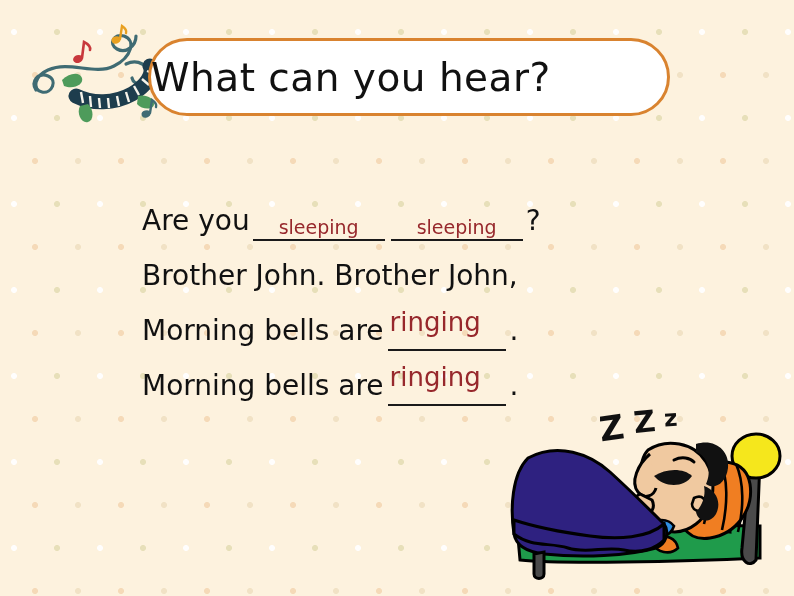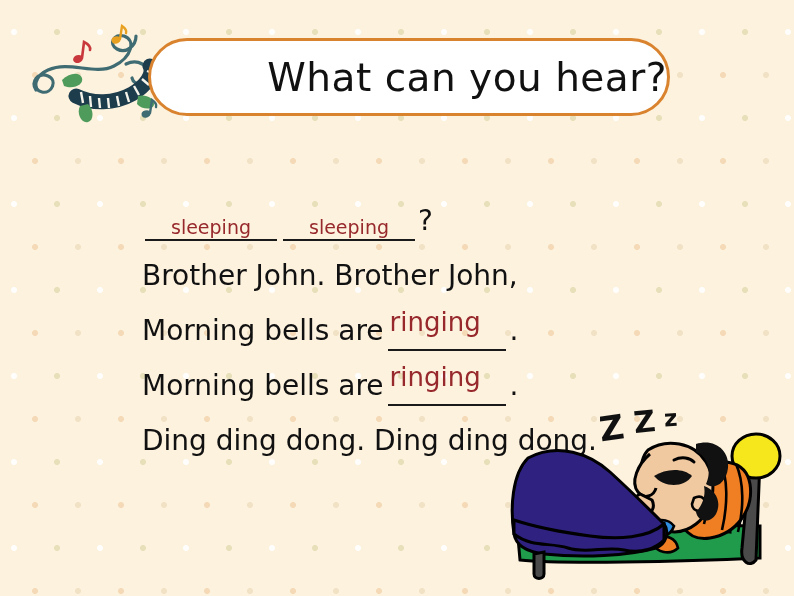--- a/index.html
+++ b/index.html
@@ -41,21 +41,21 @@
     left: 148px;
     top: 38px;
     width: 522px;
     height: 78px;
     background: #ffffff;
     border: 3px solid #d9832f;
     border-radius: 40px;
     box-sizing: border-box;
     display: flex;
     align-items: center;
-    justify-content: flex-end;
+    justify-content: flex-start;
   }
   .title-text {
     font-family: "DejaVu Sans", sans-serif;
     font-size: 39px;
     font-weight: 400;
     color: #111111;
     letter-spacing: 0.5px;
     white-space: nowrap;
   }
 
@@ -187,20 +187,21 @@
     </svg>
   </div>
 
   <div class="title-box">
     <span class="title-text">What can you hear?</span>
   </div>
 
   <div class="lyrics">
 
     <div class="lyric-line">
+      <span class="seg">Are you</span>
       <span class="blank-inline blank-w1">sleeping</span>
       <span class="blank-inline blank-w1">sleeping</span>
       <span class="seg">?</span>
     </div>
 
     <div class="lyric-line">
       <span class="seg">Brother John. Brother John,</span>
     </div>
 
     <div class="lyric-line">
@@ -212,23 +213,20 @@
     </div>
 
     <div class="lyric-line">
       <span class="seg">Morning bells are</span>
       <span class="blank-above">
         <span class="answer">ringing</span>
       </span>
       <span class="seg">.</span>
     </div>
 
-    <div class="lyric-line">
-      <span class="seg">Ding ding dong. Ding ding dong.</span>
-    </div>
 
   </div>
 
   <div class="zzz">
     <svg width="110" height="58" viewBox="0 0 110 58">
       <g fill="#111111" font-family="DejaVu Sans, sans-serif" font-weight="bold">
         <text x="0" y="40" font-size="34" transform="rotate(-8 12 34)">Z</text>
         <text x="34" y="32" font-size="30" transform="rotate(-6 46 26)">Z</text>
         <text x="64" y="26" font-size="23" transform="rotate(-4 72 20)">z</text>
       </g>

